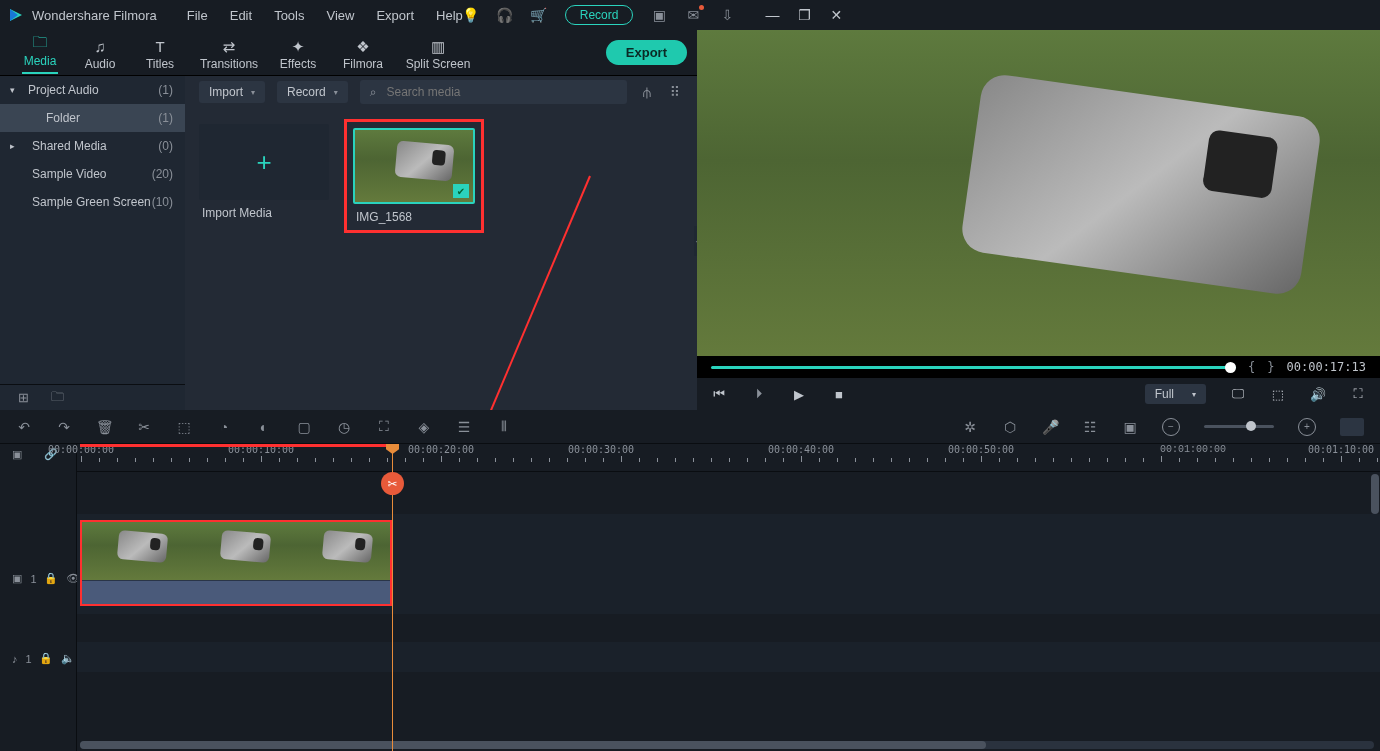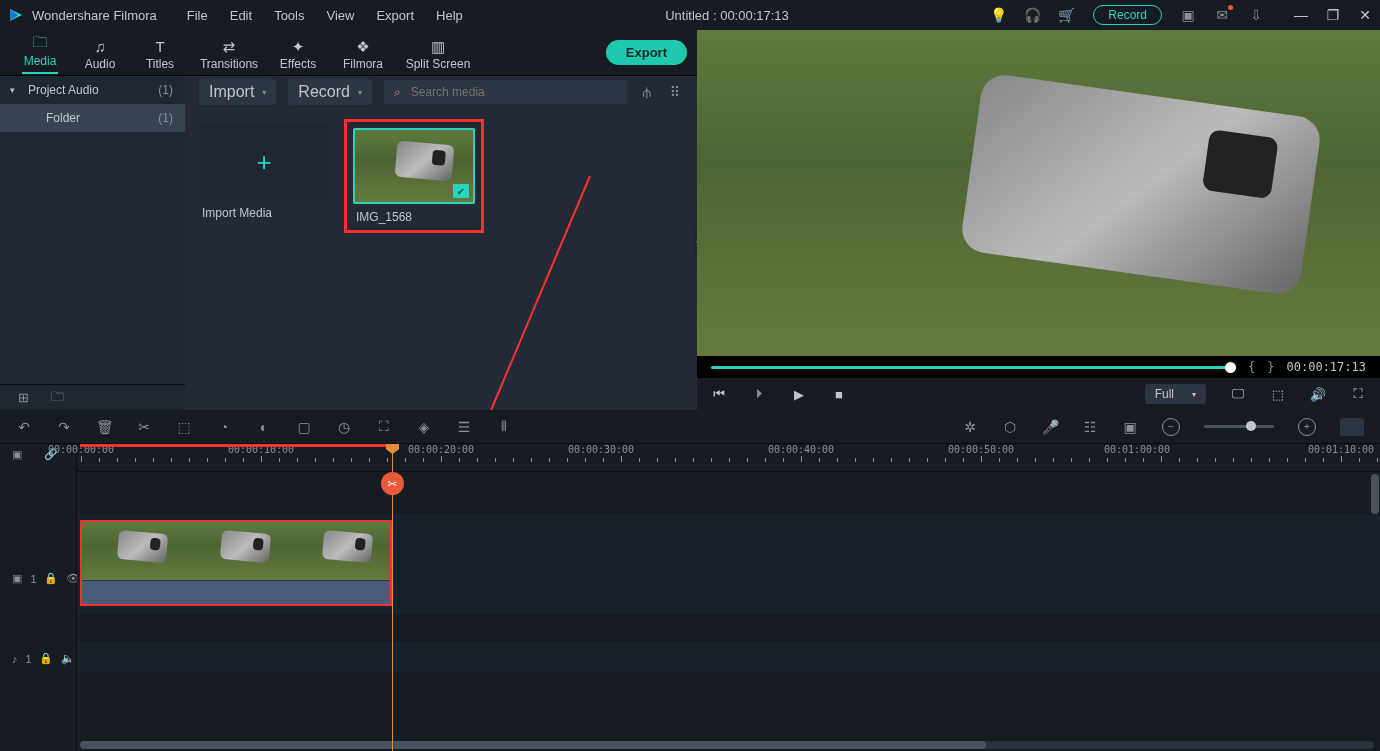--- a/index.html
+++ b/index.html
@@ -59,21 +59,21 @@
   .side-item.header::before{content:"▾";position:absolute;left:10px;font-size:9px;}
   .side-item.sub{padding-left:46px;background:var(--bg-selected);}
   .side-item.closed::before{content:"▸";position:absolute;left:10px;font-size:9px;}
   .side-item .count{color:var(--text-dim);}
   .sidebar .spacer{flex:1;}
   .sidebar .bottom{height:26px;border-top:1px solid #0a0d11;display:flex;align-items:center;gap:22px;padding:0 18px;}
   .sidebar .bottom span{font-size:13px;color:var(--text-dim);}
   
   .browser{flex:1;background:var(--bg-panel);display:flex;flex-direction:column;position:relative;}
   .browser-toolbar{height:32px;display:flex;align-items:center;gap:12px;padding:0 14px;background:var(--bg-panel);}
-  .btn-select{background:var(--bg-light);border-radius:3px;padding:4px 10px;display:flex;align-items:center;gap:8px;font-size:16px;color:var(--text);}
+  .btn-select{background:var(--bg-light);border-radius:3px;padding:4px 10px;display:flex;align-items:center;gap:8px;font-size:12px;color:var(--text);}
   .btn-select::after{content:"▾";font-size:8px;color:var(--text-dim);}
   .search-box{flex:1;background:var(--bg-light);border-radius:3px;height:24px;display:flex;align-items:center;gap:8px;padding:0 10px;color:var(--text-dim);}
   .search-box input{background:transparent;border:none;color:var(--text);font-size:12px;outline:none;width:100%;}
   .tb-ico{width:16px;height:16px;color:var(--text-dim);display:flex;align-items:center;justify-content:center;font-size:14px;}
   
   .media-grid{flex:1;display:flex;gap:20px;padding:16px 14px;align-items:flex-start;}
   .media-tile{width:130px;display:flex;flex-direction:column;gap:6px;}
   .media-tile.highlighted{outline:3px solid var(--red-highlight);outline-offset:2px;padding:4px;}
   .thumb{height:76px;background:var(--bg-med);border-radius:2px;display:flex;align-items:center;justify-content:center;position:relative;}
   .thumb.import{cursor:pointer;}
@@ -165,21 +165,20 @@
   </div>
   <span class="app-name">Wondershare Filmora</span>
   <div class="menu">
     <span>File</span>
     <span>Edit</span>
     <span>Tools</span>
     <span>View</span>
     <span>Export</span>
     <span>Help</span>
   </div>
-  <div class="center">Untitled : 00:00:17:13</div>
   <div class="right">
     <span class="ico yellow">💡</span>
     <span class="ico teal">🎧</span>
     <span class="ico orange">🛒</span>
     <span class="login-btn">Record</span>
     <span class="ico">▣</span>
     <span class="ico" style="position:relative;">✉<span style="position:absolute;top:-2px;right:-3px;width:5px;height:5px;background:#e85a3a;border-radius:50%;"></span></span>
     <span class="ico">⇩</span>
     <div class="wincontrols">
       <span>—</span>
@@ -229,20 +228,32 @@
     <div class="media-area">
 
       <div class="sidebar">
         <div class="side-item header">
           <span>Project Audio</span>
           <span class="count">(1)</span>
         </div>
         <div class="side-item sub">
           <span>Folder</span>
           <span class="count">(1)</span>
+        </div>
+        <div class="side-item closed">
+          <span>Shared Media</span>
+          <span class="count">(0)</span>
+        </div>
+        <div class="side-item">
+          <span>Sample Video</span>
+          <span class="count">(20)</span>
+        </div>
+        <div class="side-item">
+          <span>Sample Green Screen</span>
+          <span class="count">(10)</span>
         </div>
         <div class="spacer"></div>
         <div class="bottom">
           <span>⊞</span>
           <span>🗀</span>
         </div>
       </div>
 
       <div class="browser">
         <div class="browser-toolbar">
@@ -435,21 +446,21 @@
           <span class="tick" style="left: 904px;"></span>
           <span class="tick minor" style="left: 922px;"></span>
           <span class="tick minor" style="left: 940px;"></span>
           <span class="tick minor" style="left: 958px;"></span>
           <span class="tick minor" style="left: 976px;"></span>
           <span class="tick minor" style="left: 994px;"></span>
           <span class="tick minor" style="left: 1012px;"></span>
           <span class="tick minor" style="left: 1030px;"></span>
           <span class="tick minor" style="left: 1048px;"></span>
           <span class="tick minor" style="left: 1066px;"></span>
-          <span class="tlabel" style="left: 1060px;">00:01:00:00</span>
+          <span class="tlabel" style="left: 1116px; font-family: Liberation Mono, monospace;">00:01:00:00</span>
           <span class="tick" style="left: 1084px;"></span>
           <span class="tick minor" style="left: 1102px;"></span>
           <span class="tick minor" style="left: 1120px;"></span>
           <span class="tick minor" style="left: 1138px;"></span>
           <span class="tick minor" style="left: 1156px;"></span>
           <span class="tick minor" style="left: 1174px;"></span>
           <span class="tick minor" style="left: 1192px;"></span>
           <span class="tick minor" style="left: 1210px;"></span>
           <span class="tick minor" style="left: 1228px;"></span>
           <span class="tick minor" style="left: 1246px;"></span>

